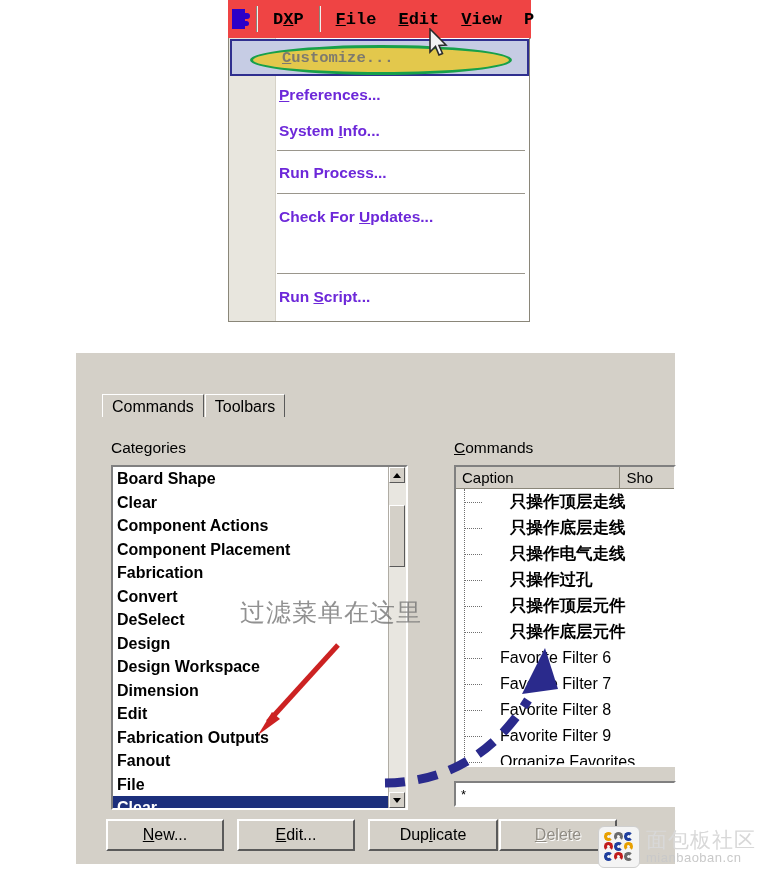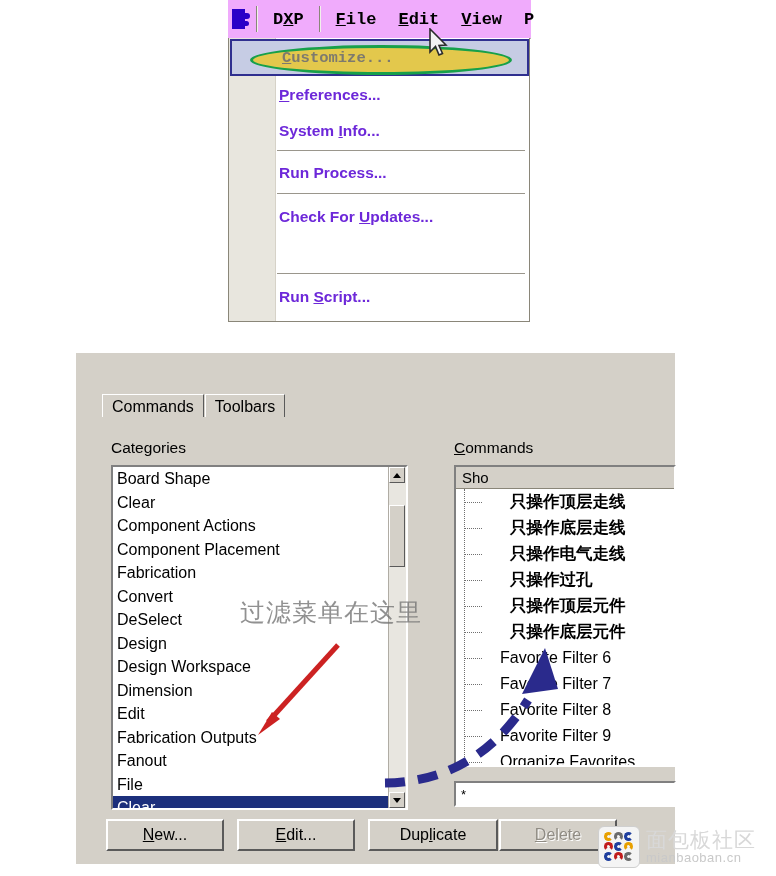--- a/index.html
+++ b/index.html
@@ -17,21 +17,21 @@
   
   #menu-fragment {
     position: absolute;
     left: 228px; top: 0px;
     width: 303px; height: 322px;
   }
   .menubar {
     position: absolute;
     left: 0; top: 0;
     width: 303px; height: 38px;
-    background: #f0abfc;
+    background: #ef4444;
     border-bottom: 1px solid #b8b4ac;
     display: flex;
     align-items: center;
   }
   .dxp-logo {
     width: 22px; height: 24px;
     margin-left: 2px;
     position: relative;
     flex: 0 0 auto;
   }
@@ -220,20 +220,21 @@
     left: 0; top: 0;
     right: 17px;
   }
   .cat-item {
     height: 23.5px;
     line-height: 23.5px;
     padding-left: 4px;
     font-size: 16px;
     color: #000;
     white-space: nowrap;
+    font-weight: bold;
   }
   .cat-item.selected {
     background: #1c2f7c;
     color: #ffffff;
   }
 
   
   .vscroll {
     position: absolute;
     right: 0; top: 0;
@@ -523,20 +524,21 @@
       <div class="sb-btn down">
           <div class="tri-down"></div>
         </div>
     </div>
   </div>
 
   <div class="group-label" style="left:378px; top:86px;"><u>C</u>ommands</div>
 
   <div class="listbox" id="commands-list">
     <div class="cmd-header">
+      <div class="cmd-col caption">Caption</div>
       <div class="cmd-col shortcut">Sho</div>
     </div>
     <div class="cmd-rows" id="cmd-rows">
       <div class="tree-spine"></div>
     <div class="cmd-row">
           <div class="tree-stub"></div>
           <div class="cmd-caption cjk">只操作顶层走线</div>
         </div>
         <div class="cmd-row">
           <div class="tree-stub"></div>

